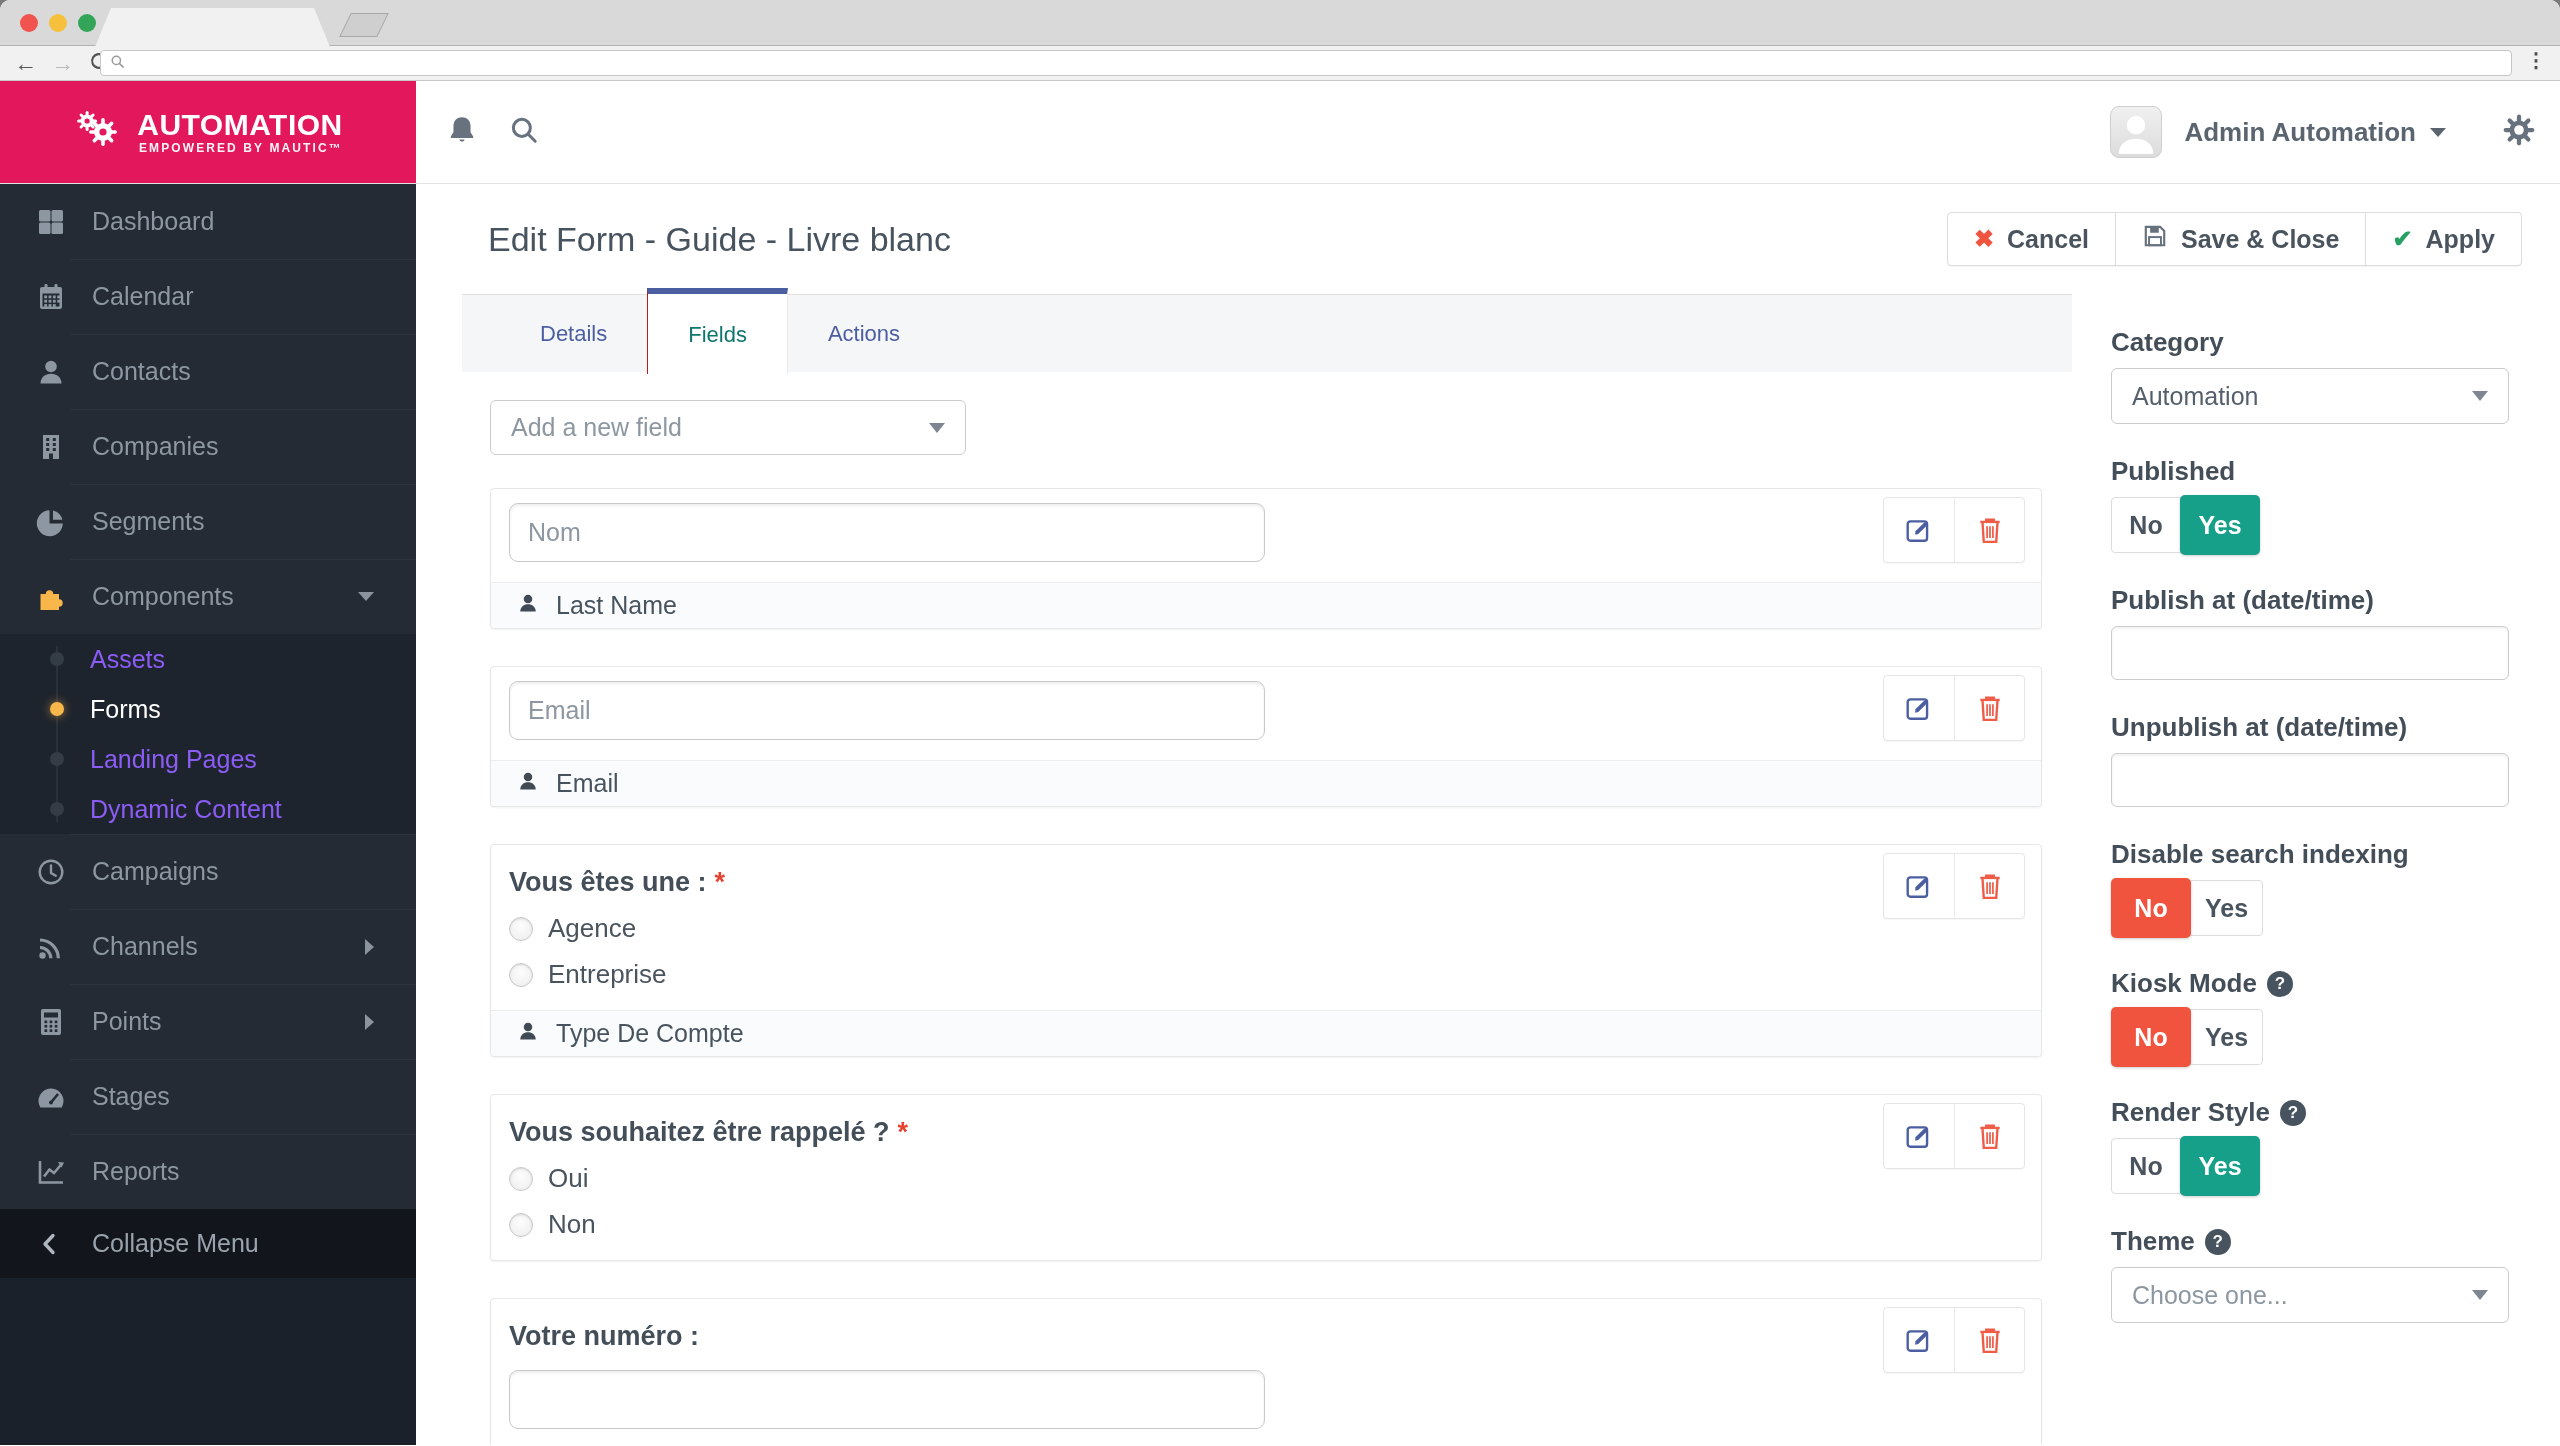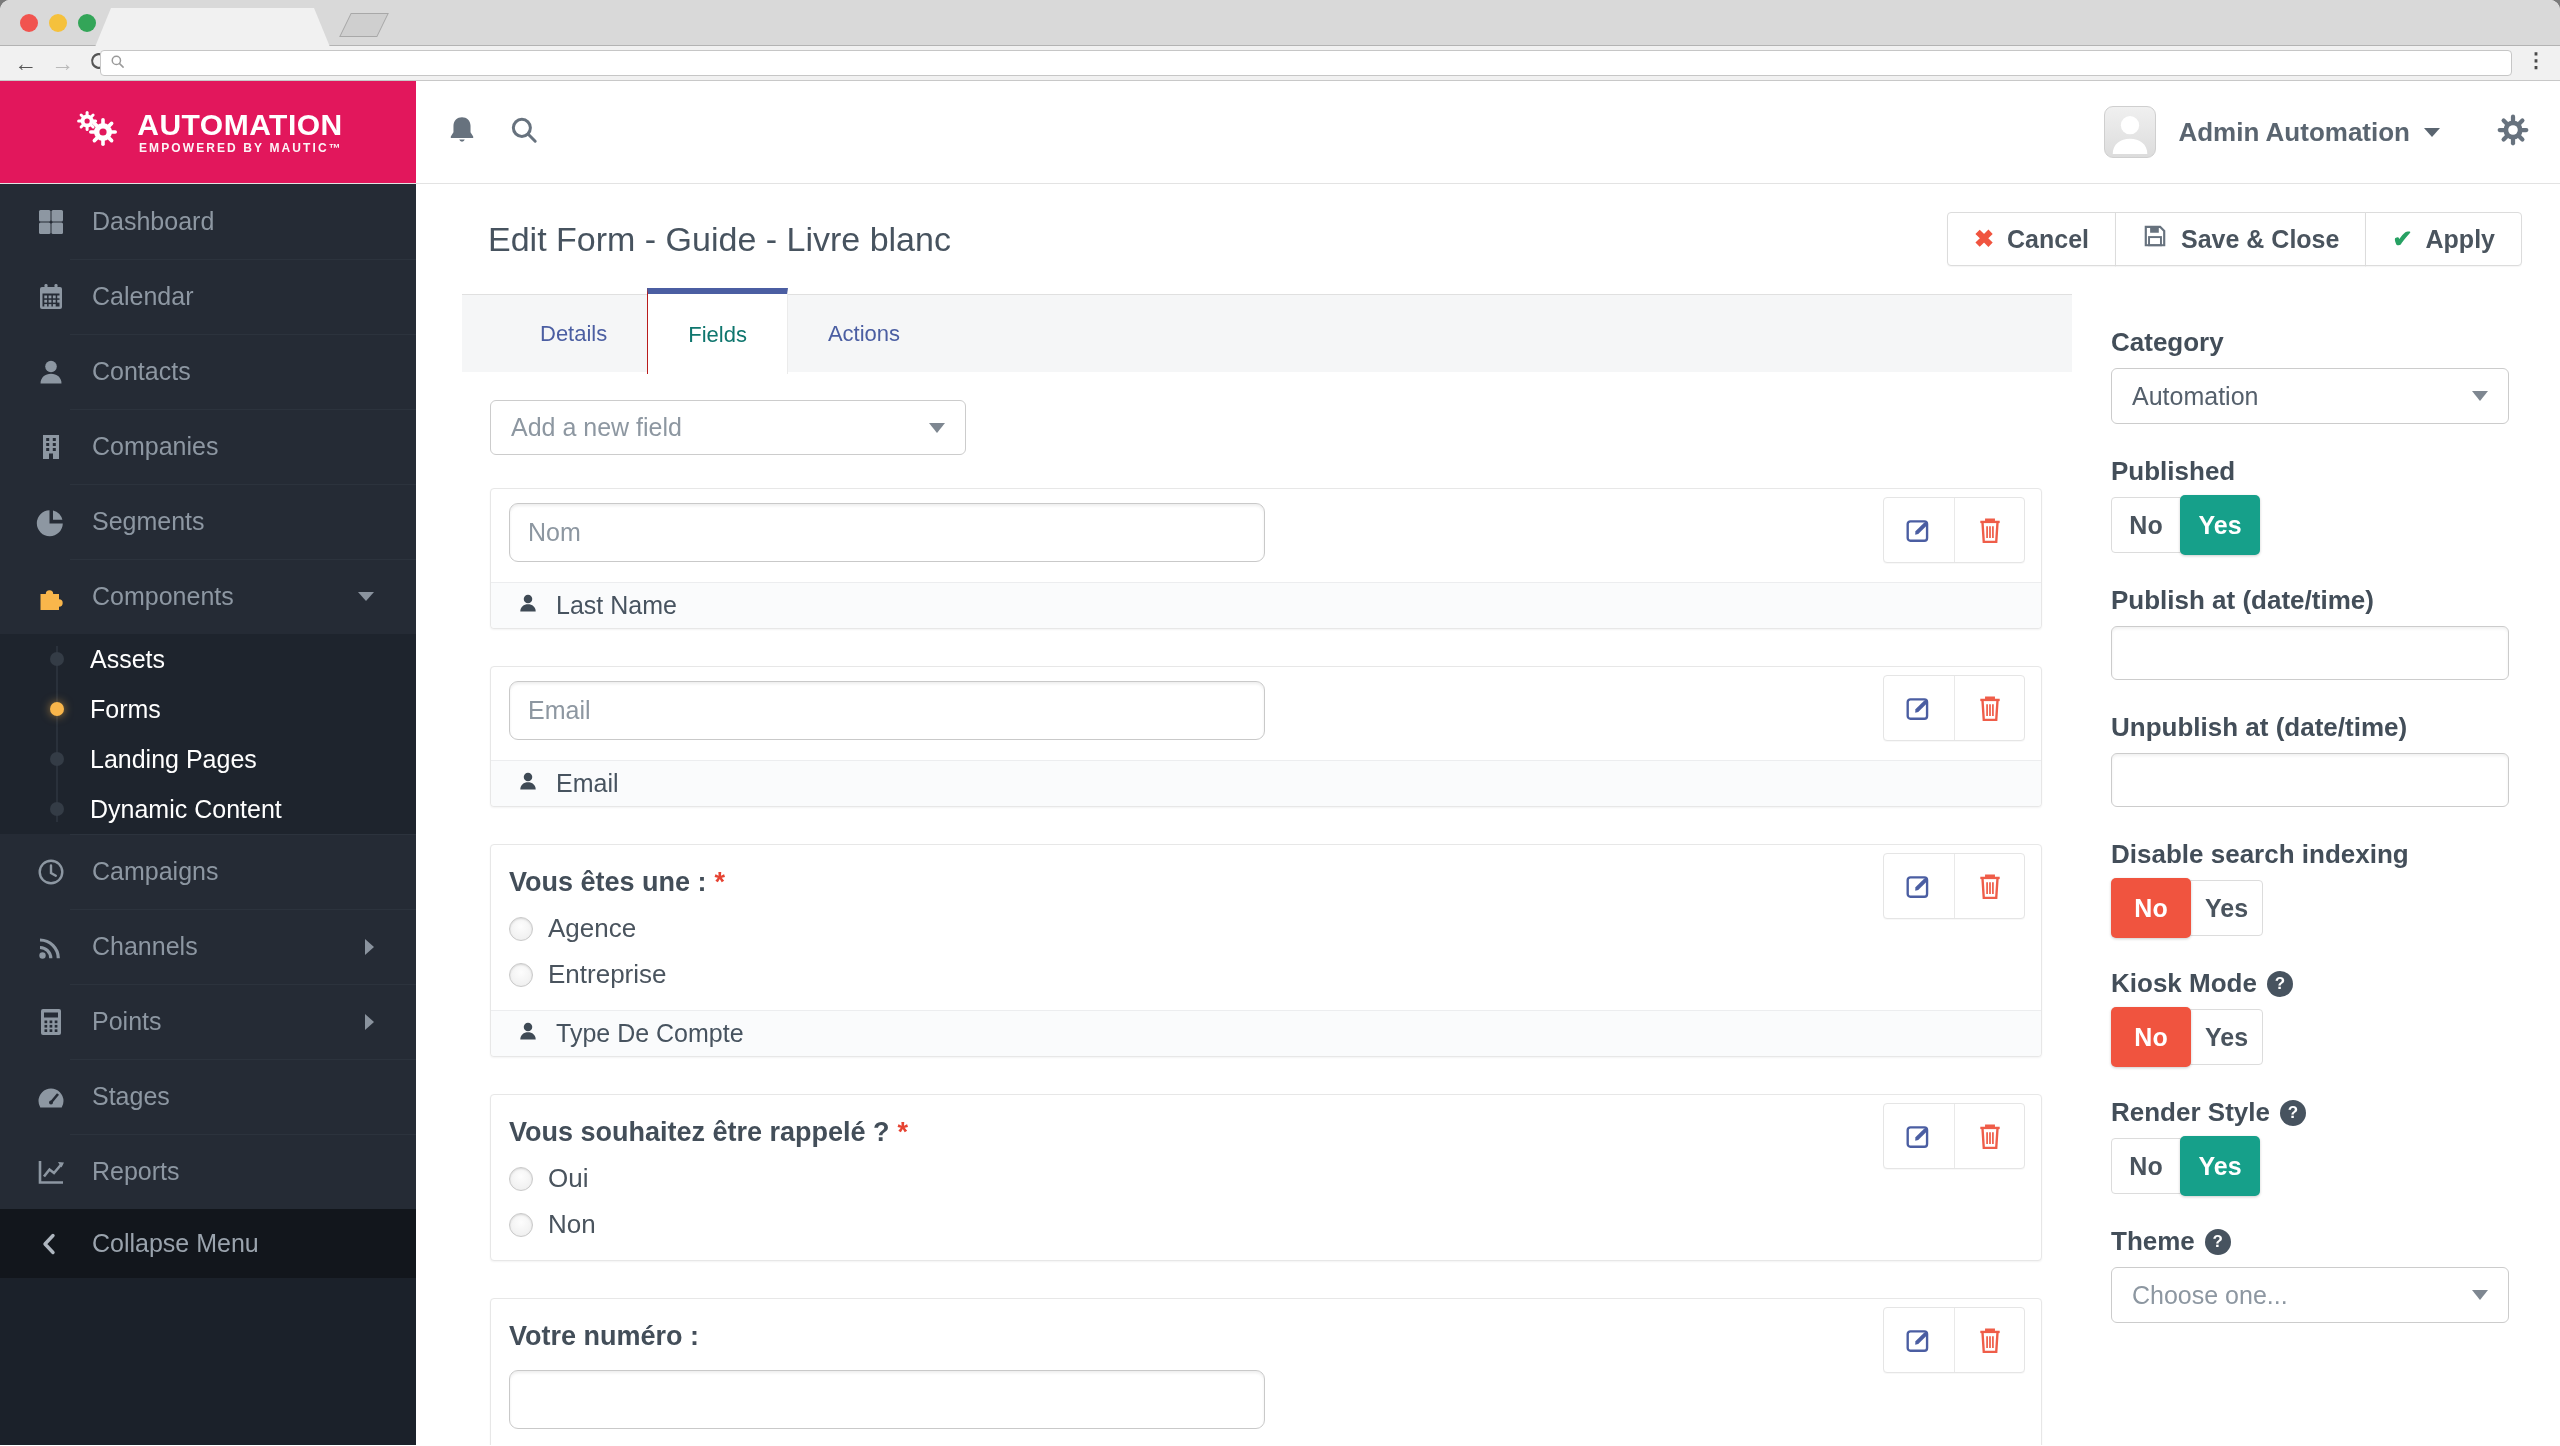--- a/index.html
+++ b/index.html
@@ -22,40 +22,40 @@
   .addressbar { position:absolute; left:100px; right:48px; top:4px; height:26px; background:#fff; border:1px solid #c6c6c6; border-radius:4px; display:flex; align-items:center; padding-left:9px; }
   .kebab { position:absolute; right:14px; top:2px; font-size:20px; color:#4a4a4a; font-weight:700; }
 
   
   .appheader { height:103px; background:#fff; border-bottom:1px solid #e3e3e3; display:flex; align-items:center; }
   .brand { width:416px; height:100%; background:#e2175c; display:flex; align-items:center; justify-content:center; gap:12px; flex-shrink:0; }
   .brand-text { display:flex; flex-direction:column; color:#fff; }
   .brand-title { font-size:30px; font-weight:700; letter-spacing:.5px; line-height:1.05; }
   .brand-sub { font-size:12px; font-weight:600; letter-spacing:2.1px; opacity:.95;text-align:right; }
   .hicon { margin-left:30px; }
-  .uarea { margin-left:auto; display:flex; align-items:center; padding-right:30px; }
+  .uarea { margin-left:auto; display:flex; align-items:center; padding-right:24px; }
   .avatar { width:52px; height:52px; border-radius:9px; background:linear-gradient(#f0f0f0,#dcdcdc); border:1px solid #cfcfcf; display:flex; align-items:flex-end; justify-content:center; overflow:hidden; }
   .uname { font-size:26px; font-weight:700; color:#5a6570; margin-left:22px; }
   .ucaret { width:0; height:0; border-left:8px solid transparent; border-right:8px solid transparent; border-top:9px solid #5a6570; margin-left:14px; }
   .gear-wrap { margin-left:56px; }
 
   
   .appbody { display:flex; height:1261px; }
 
   
   .sidenav { width:416px; flex-shrink:0; background:#252b35; color:#8d97a2; font-size:25px; display:flex; flex-direction:column; }
   .nav-item { height:75px; display:flex; align-items:center; padding-left:34px; position:relative; flex-shrink:0; cursor:pointer; }
   .nav-item + .nav-item::before, .nav-sep::before { content:""; position:absolute; left:70px; right:0; top:0; height:1px; background:#2c333d; }
   .nav-ic { width:34px; display:flex; justify-content:center; flex-shrink:0; }
   .nav-label { margin-left:24px; }
   .nav-caret-down { width:0; height:0; border-left:8px solid transparent; border-right:8px solid transparent; border-top:9px solid #8a939e; margin-left:auto; margin-right:42px; }
   .nav-caret-right { width:0; height:0; border-top:8px solid transparent; border-bottom:8px solid transparent; border-left:9px solid #8a939e; margin-left:auto; margin-right:42px; }
   .submenu { background:#1e242d; position:relative; flex-shrink:0; }
   .submenu::before { content:""; position:absolute; left:56px; top:12px; bottom:12px; width:2px; background:#2a313b; }
-  .sub-item { height:50px; display:flex; align-items:center; padding-left:90px; position:relative; color:#ffffff; cursor:pointer; }
+  .sub-item { height:50px; display:flex; align-items:center; padding-left:90px; position:relative; color:#8b5cf6; cursor:pointer; }
   .sub-dot { position:absolute; left:50px; width:14px; height:14px; border-radius:50%; background:#343c46; }
   .sub-item.active { color:#fff; }
   .sub-item.active .sub-dot { background:#f9b64b; box-shadow:0 0 10px rgba(249,182,75,.6); }
   .collapse-bar { height:69px; background:#12161c; display:flex; align-items:center; padding-left:34px; color:#9aa3ad; flex-shrink:0; cursor:pointer; }
   .nav-filler { flex:1; background:#1b212a; }
 
   
   .main { flex:1; display:flex; flex-direction:column; background:#fff; min-width:0;margin-left:46px; }
   .titlerow { height:110px; display:flex; align-items:center; padding:0 38px 0 26px; background:#fff; }
   .page-title { font-size:34px; font-weight:400; color:#47535f; }

